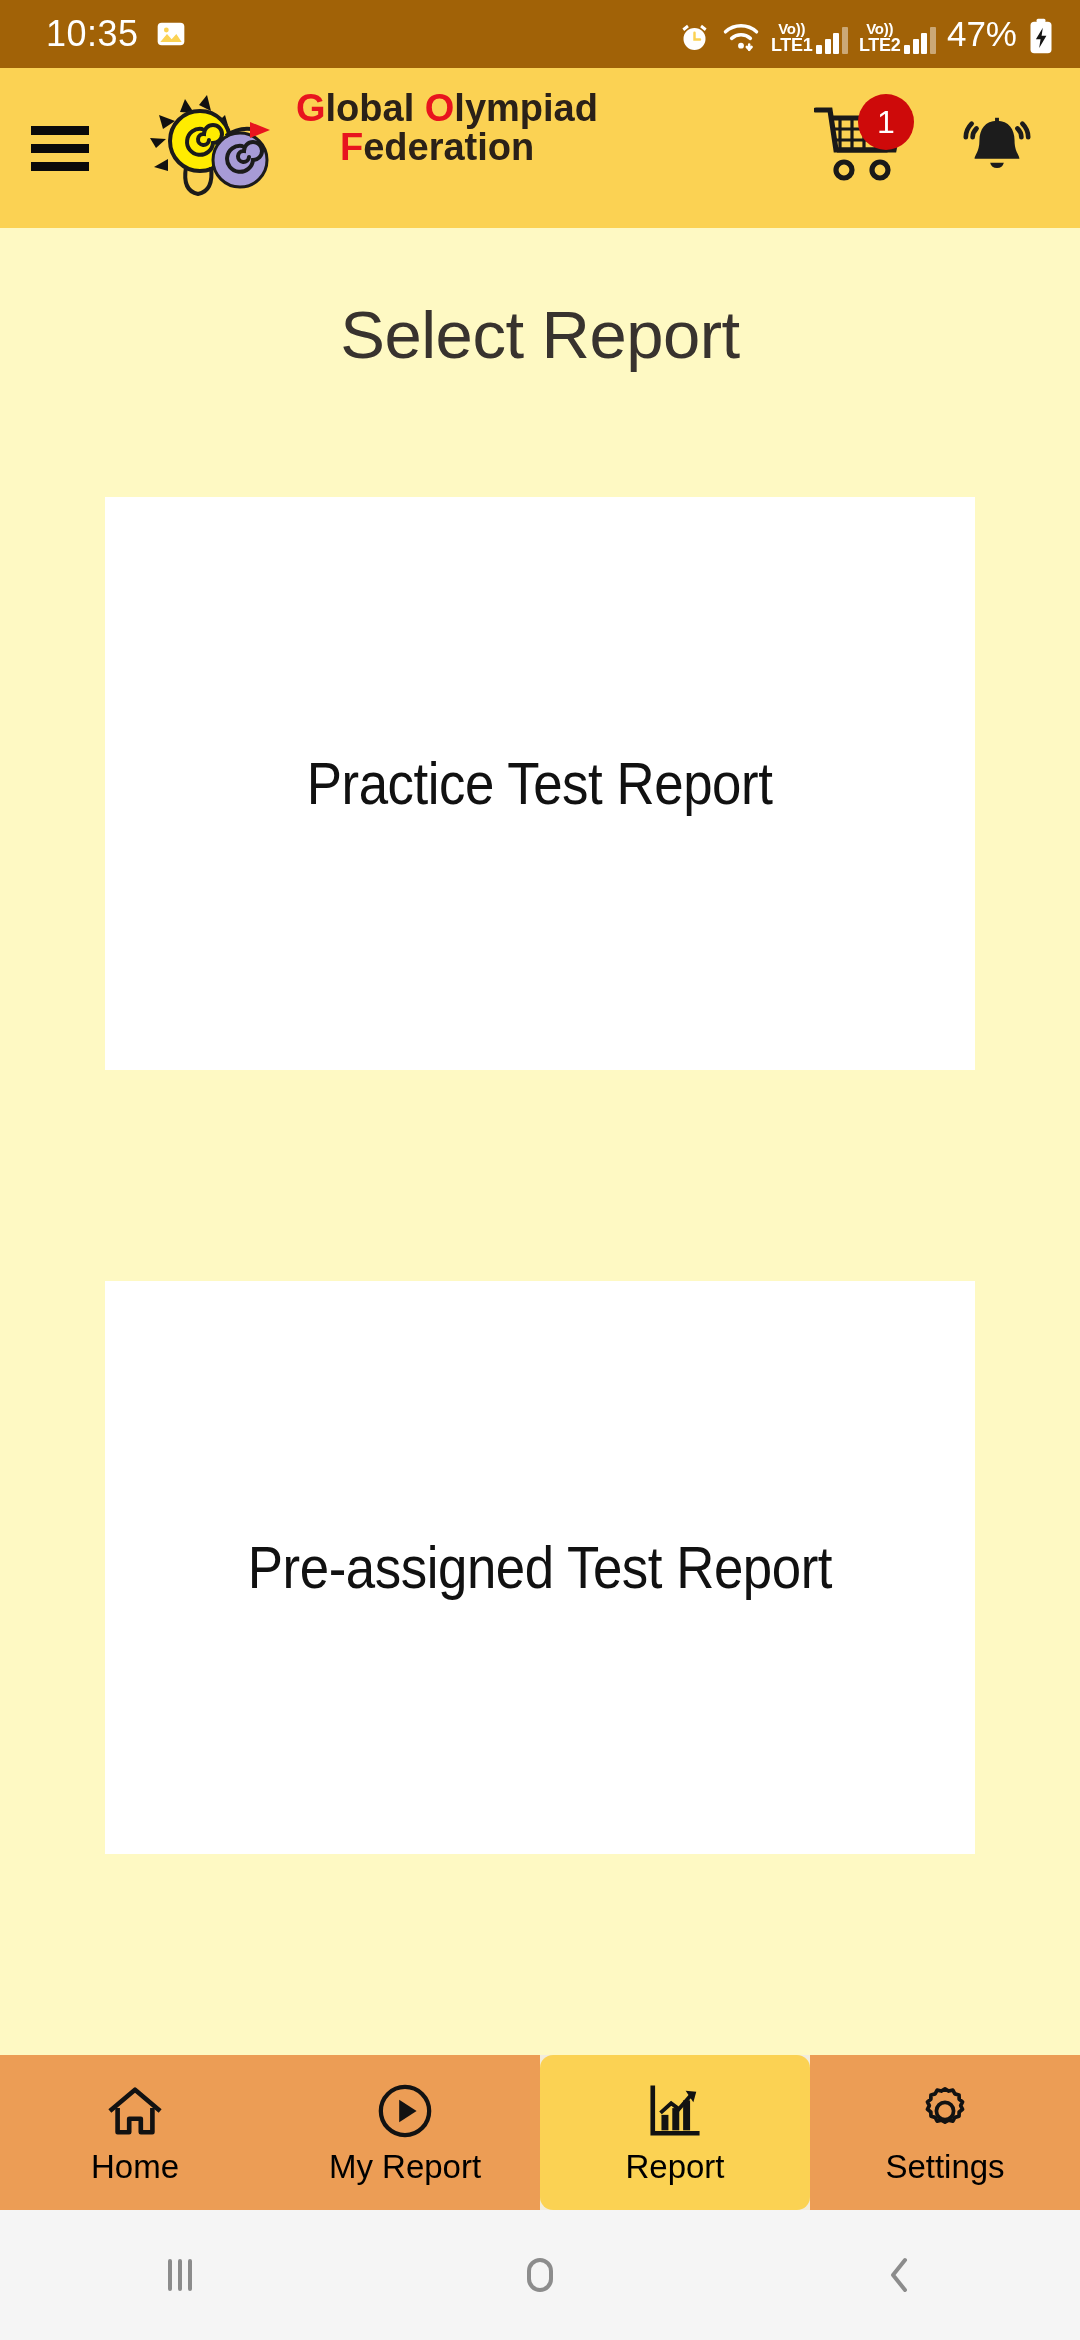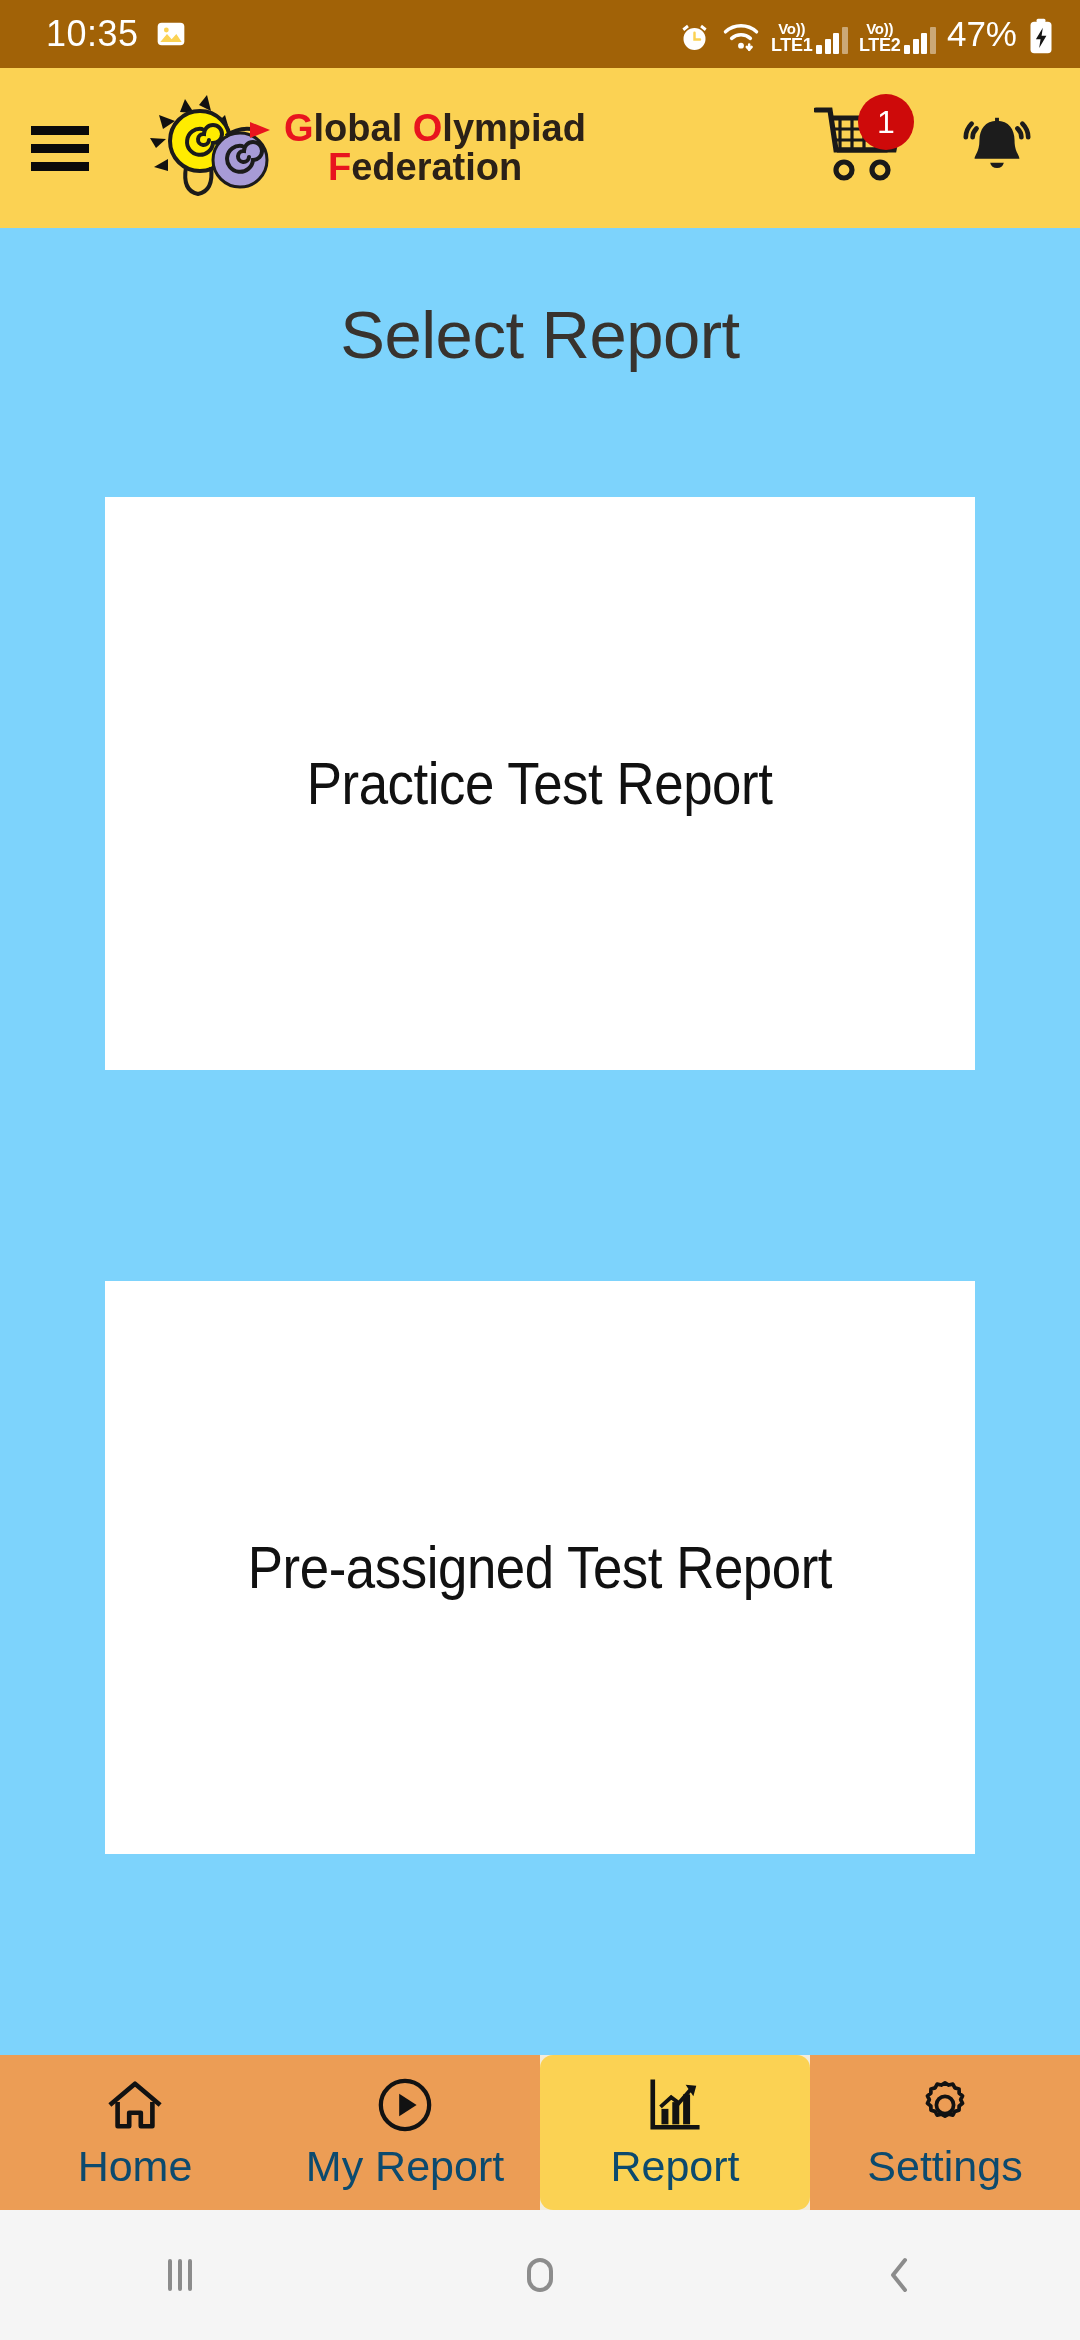--- a/index.html
+++ b/index.html
@@ -34,38 +34,38 @@
   .bars i:nth-child(3){ height:21px; }
   .bars i:nth-child(4){ height:27px; opacity:.45; }
 
   
   .appbar{
     position:absolute; top:68px; left:0; width:1080px; height:160px;
     background:#FBD253; display:flex; align-items:center;
   }
   .hamburger{ width:120px; display:flex; flex-direction:column; align-items:center; gap:9px; cursor:pointer;}
   .hamburger span{ display:block; width:58px; height:9px; background:#0A0A0A; }
-  .brand{ display:flex; align-items:center; gap:4px; margin-left:10px; }
+  .brand{ display:flex; gap:16px; margin-left:10px; }
   .brand-mark{ width:150px; height:118px; flex:0 0 150px; }
   .brand-text{ line-height:1.02; }
   .brand-l1{ font-size:38px; font-weight:bold; color:#2B2118; white-space:nowrap;}
   .brand-l2{ font-size:38px; font-weight:bold; color:#2B2118; margin-left:44px; white-space:nowrap;}
   .red{ color:#E8141E; }
   .appbar-actions{ position:absolute; right:0; top:0; height:160px; display:flex; align-items:center; gap:52px; padding-right:44px;}
   .cart-wrap{ position:relative; width:92px; height:92px; cursor:pointer;}
   .cart-badge{
     position:absolute; top:-8px; left:44px; width:56px; height:56px; border-radius:50%;
     background:#CE0A0A; color:#fff; font-size:32px; display:flex; align-items:center; justify-content:center;
   }
   .bell-wrap{ width:78px; height:78px; cursor:pointer; }
 
   
   .body-area{
     position:absolute; top:228px; left:0; width:1080px; height:1827px;
-    background:#7dd3fc;
+    background:#fef9c3;
   }
   .page-title{
     text-align:center; font-size:67px; color:#38332E; font-weight:400;
     margin-top:68px; letter-spacing:-0.5px;
   }
   .card{
     position:absolute; left:105px; width:870px; background:#FFFFFF;
     display:flex; align-items:center; justify-content:center; cursor:pointer;
   }
   #card1{ top:269px; height:573px; }
@@ -80,21 +80,21 @@
   .tabbar{
     position:absolute; top:2055px; left:0; width:1080px; height:155px;
     display:flex;
   }
   .tab{
     flex:1; background:#EC9D55; display:flex; flex-direction:column;
     align-items:center; justify-content:center; gap:6px; cursor:pointer;
   }
   .tab.active{ background:#FBD253;border-radius:13px; }
   .tab-icon{ height:62px; display:flex; align-items:center; justify-content:center;}
-  .tab-label{ font-size:43px; color:#0c4a6e; }
+  .tab-label{ font-size:33px; color:#000000; }
 
   
   .navbar{
     position:absolute; top:2210px; left:0; width:1080px; height:130px;
     background:#F5F5F5; display:flex; align-items:center;
   }
   .nav-btn{ flex:1; display:flex; align-items:center; justify-content:center; cursor:pointer;}
 </style>
 </head>
 <body>

